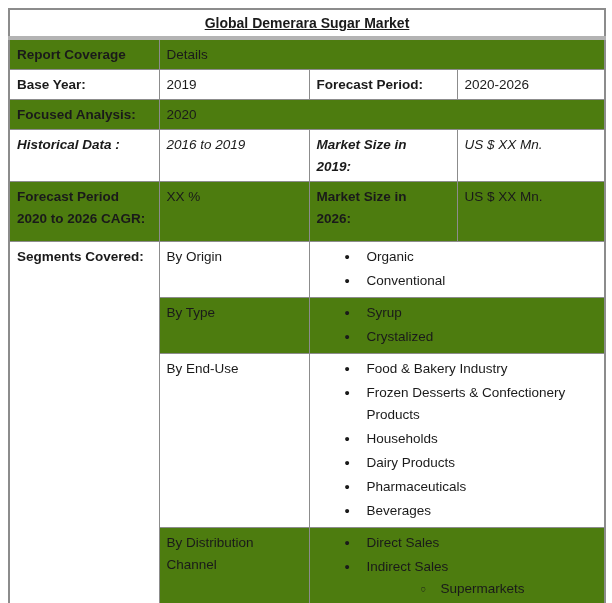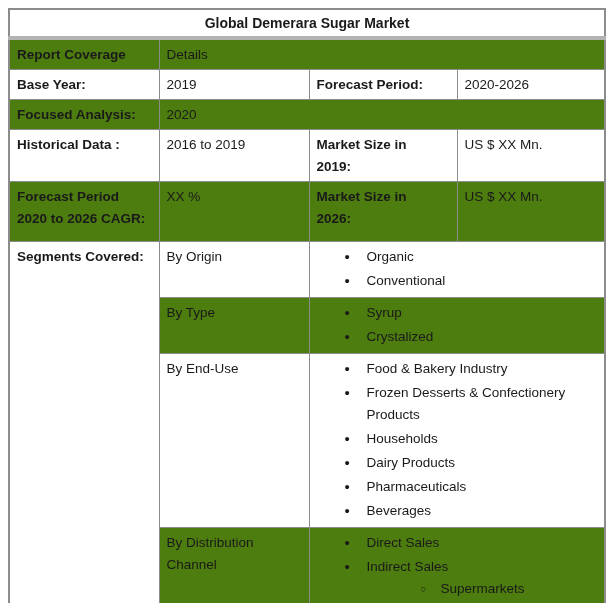--- a/index.html
+++ b/index.html
@@ -33,31 +33,32 @@
     overflow: hidden;
     background: #ffffff;
   }
   td.title-cell {
     text-align: center;
     font-weight: bold;
     font-size: 14px;
     vertical-align: middle;
     border-bottom: 4px solid #b3b3b3;
     padding: 2px;
+    text-decoration: underline;
   }
   .lbl { font-weight: bold; }
   tr.shade td { background: #4d7c0f; }
   td.tight-right { padding-right: 16px; }
 
   
   tr.r-title { height: 27px; }
   tr.r-cov   { height: 22px; }
   tr.r-base  { height: 25px; }
   tr.r-foc   { height: 22px; }
-  tr.r-hist  { height: 38px; }
+  tr.r-hist  { height: 38px; font-style: italic; }
   tr.r-cagr  { height: 60px; }
   tr.r-seg0  { height: 42px; }
   tr.r-seg1  { height: 56px; }
   tr.r-seg2  { height: 162px; }
   tr.r-seg3  { height: 119px; }
 
   
   ul.bullets {
     list-style: none;
     margin: 0;

